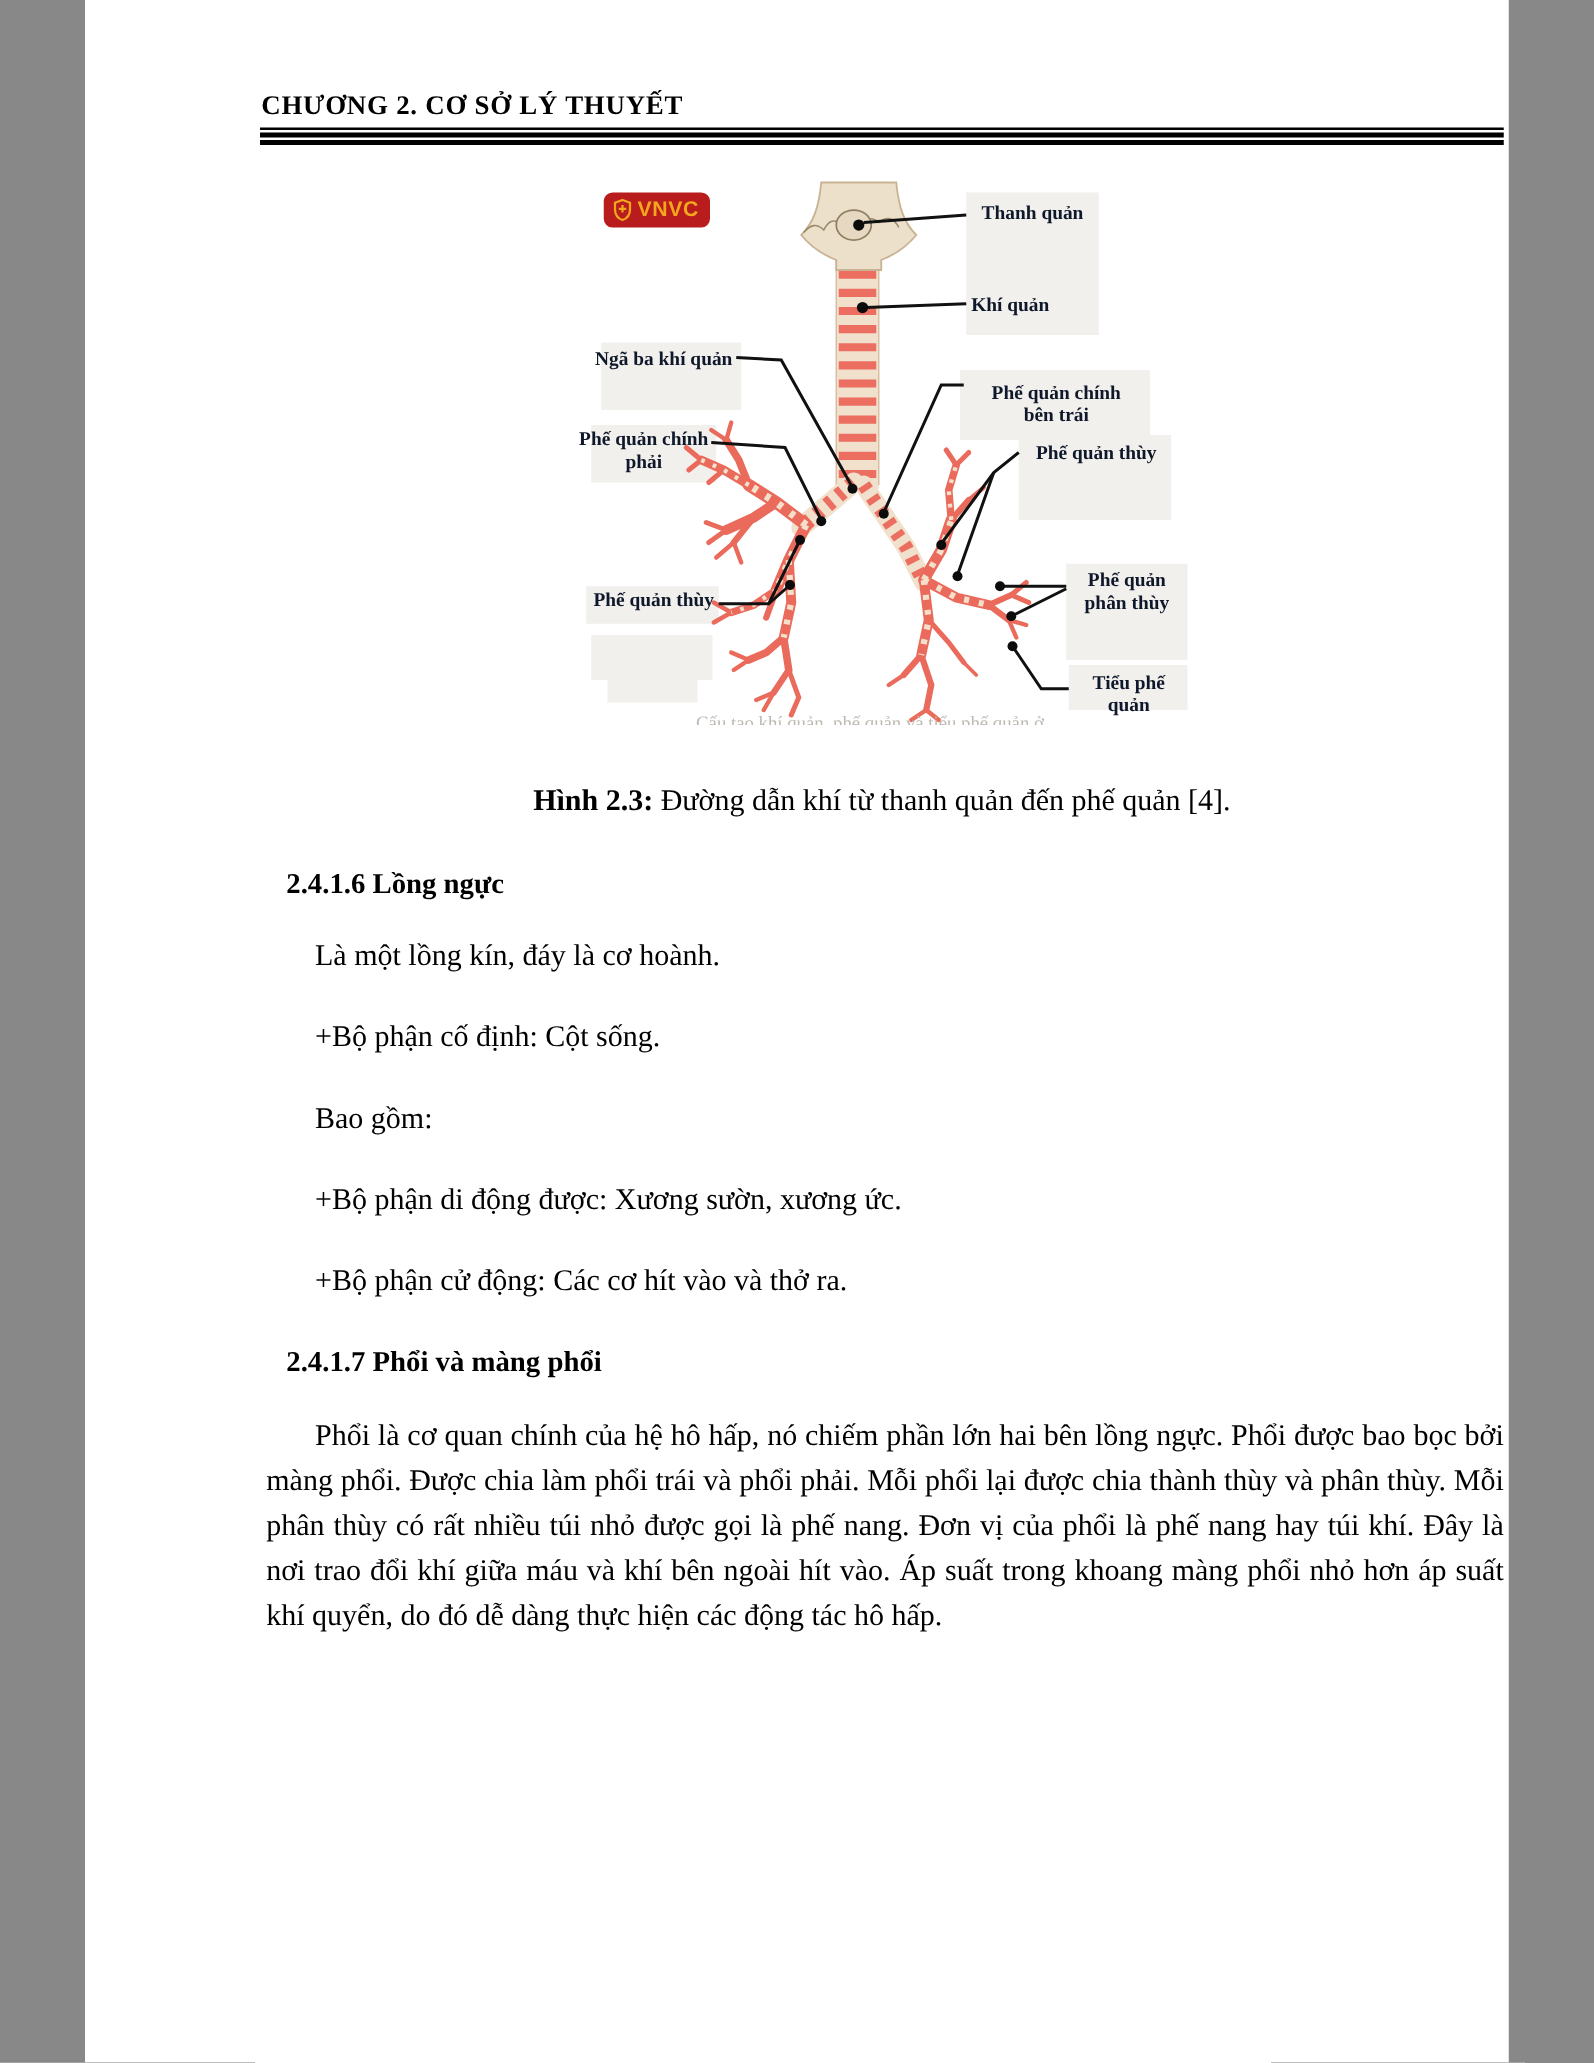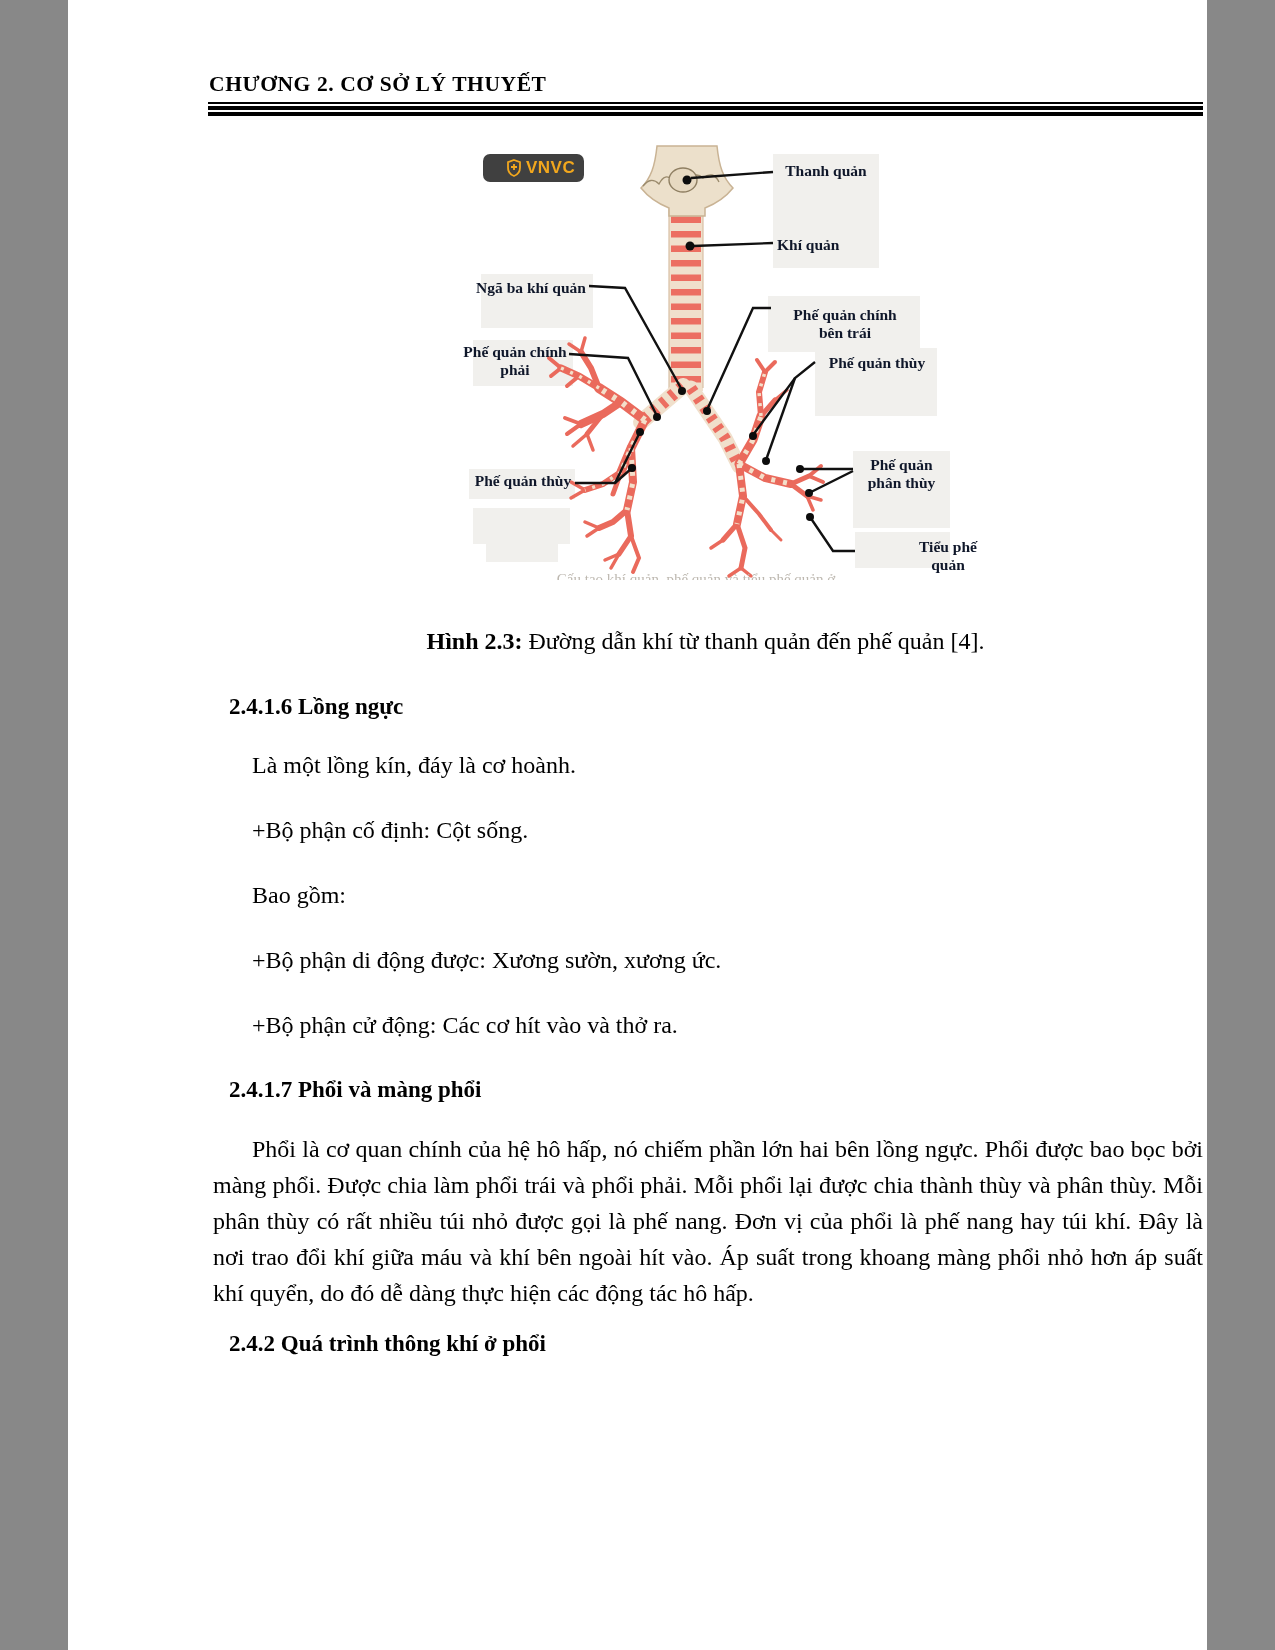--- a/index.html
+++ b/index.html
@@ -15,22 +15,22 @@
   .hdr-rule .l3{height:4px;background:#000;margin-top:2px;}
   
   .figure{position:absolute;left:385px;top:138px;width:500px;height:445px;}
   .patch{position:absolute;background:#f1f0ed;}
   .anatomy{position:absolute;left:0;top:0;z-index:2;}
   .doc-label{
     position:absolute;z-index:3;font-weight:bold;font-size:15.5px;line-height:1.18;
     color:#0f172a;text-align:center;white-space:pre-line;
   }
   .vnvc{
-    position:absolute;left:30px;top:16px;z-index:3;background:#404040;border-radius:7px;
-    display:flex;align-items:center;gap:4px;padding:3px 9px 3px 23px;height:22px;
+    position:absolute;left:30px;top:16px;z-index:3;background:#b91c1c;border-radius:7px;
+    display:flex;align-items:center;gap:4px;padding:3px 9px 3px 7px;height:22px;
   }
   .vnvc .txt{color:#f2a71d;font-family:"Liberation Sans",sans-serif;font-weight:bold;font-size:17px;letter-spacing:.5px;}
   .watermark{
     position:absolute;left:88px;top:433px;width:310px;height:9px;overflow:hidden;z-index:3;
     color:#bdb8b0;font-size:15px;text-align:center;
   }
   
   .caption{position:absolute;left:140px;top:628px;width:995px;text-align:center;font-size:24px;}
   .content{position:absolute;left:145px;top:690px;width:990px;font-size:24px;}
   .content h3{font-size:23px;font-weight:bold;margin:0 0 24px 16px;line-height:34px;}
@@ -196,35 +196,34 @@
     <div class="doc-label" style="left:318px;top:98px;width:102px;text-align:left;padding-left:6px;">Khí quản</div>
     <div class="doc-label" style="left:16px;top:141px;width:124px;">Ngã ba khí quản</div>
     <div class="doc-label" style="left:8px;top:205px;width:108px;">Phế quản chính
 phải</div>
     <div class="doc-label" style="left:317px;top:168px;width:150px;">Phế quản chính
 bên trái</div>
     <div class="doc-label" style="left:366px;top:216px;width:116px;">Phế quản thùy</div>
     <div class="doc-label" style="left:18px;top:334px;width:104px;">Phế quản thùy</div>
     <div class="doc-label" style="left:402px;top:318px;width:93px;">Phế quản
 phân thùy</div>
-    <div class="doc-label" style="left:403px;top:400px;width:94px;padding-left:45px;">Tiểu phế quản</div>
+    <div class="doc-label" style="left:403px;top:400px;width:94px;">Tiểu phế quản</div>
 
     <div class="watermark">Cấu tạo khí quản, phế quản và tiểu phế quản ở người</div>
   </div>
 
   <div class="caption">
     <b>Hình 2.3:</b><span> Đường dẫn khí từ thanh quản đến phế quản [4].</span>
   </div>
 
   <div class="content">
     <h3>2.4.1.6 Lồng ngực</h3>
     <p class="para">Là một lồng kín, đáy là cơ hoành.</p>
     <p class="para">+Bộ phận cố định: Cột sống.</p>
     <p class="para">Bao gồm:</p>
     <p class="para">+Bộ phận di động được: Xương sườn, xương ức.</p>
     <p class="para">+Bộ phận cử động: Các cơ hít vào và thở ra.</p>
     <h3 class="mt1">2.4.1.7 Phổi và màng phổi</h3>
     <p class="para-long">Phổi là cơ quan chính của hệ hô hấp, nó chiếm phần lớn hai bên lồng ngực. Phổi được bao bọc bởi màng phổi. Được chia làm phổi trái và phổi phải. Mỗi phổi lại được chia thành thùy và phân thùy. Mỗi phân thùy có rất nhiều túi nhỏ được gọi là phế nang. Đơn vị của phổi là phế nang hay túi khí. Đây là nơi trao đổi khí giữa máu và khí bên ngoài hít vào. Áp suất trong khoang màng phổi nhỏ hơn áp suất khí quyển, do đó dễ dàng thực hiện các động tác hô hấp.</p>
-    <h3 class="mt2">2.4.2 Quá trình thông khí ở phổi</h3>
   </div>
 
   <div class="page-num">19</div>
 </div>
 
 </body></html>

